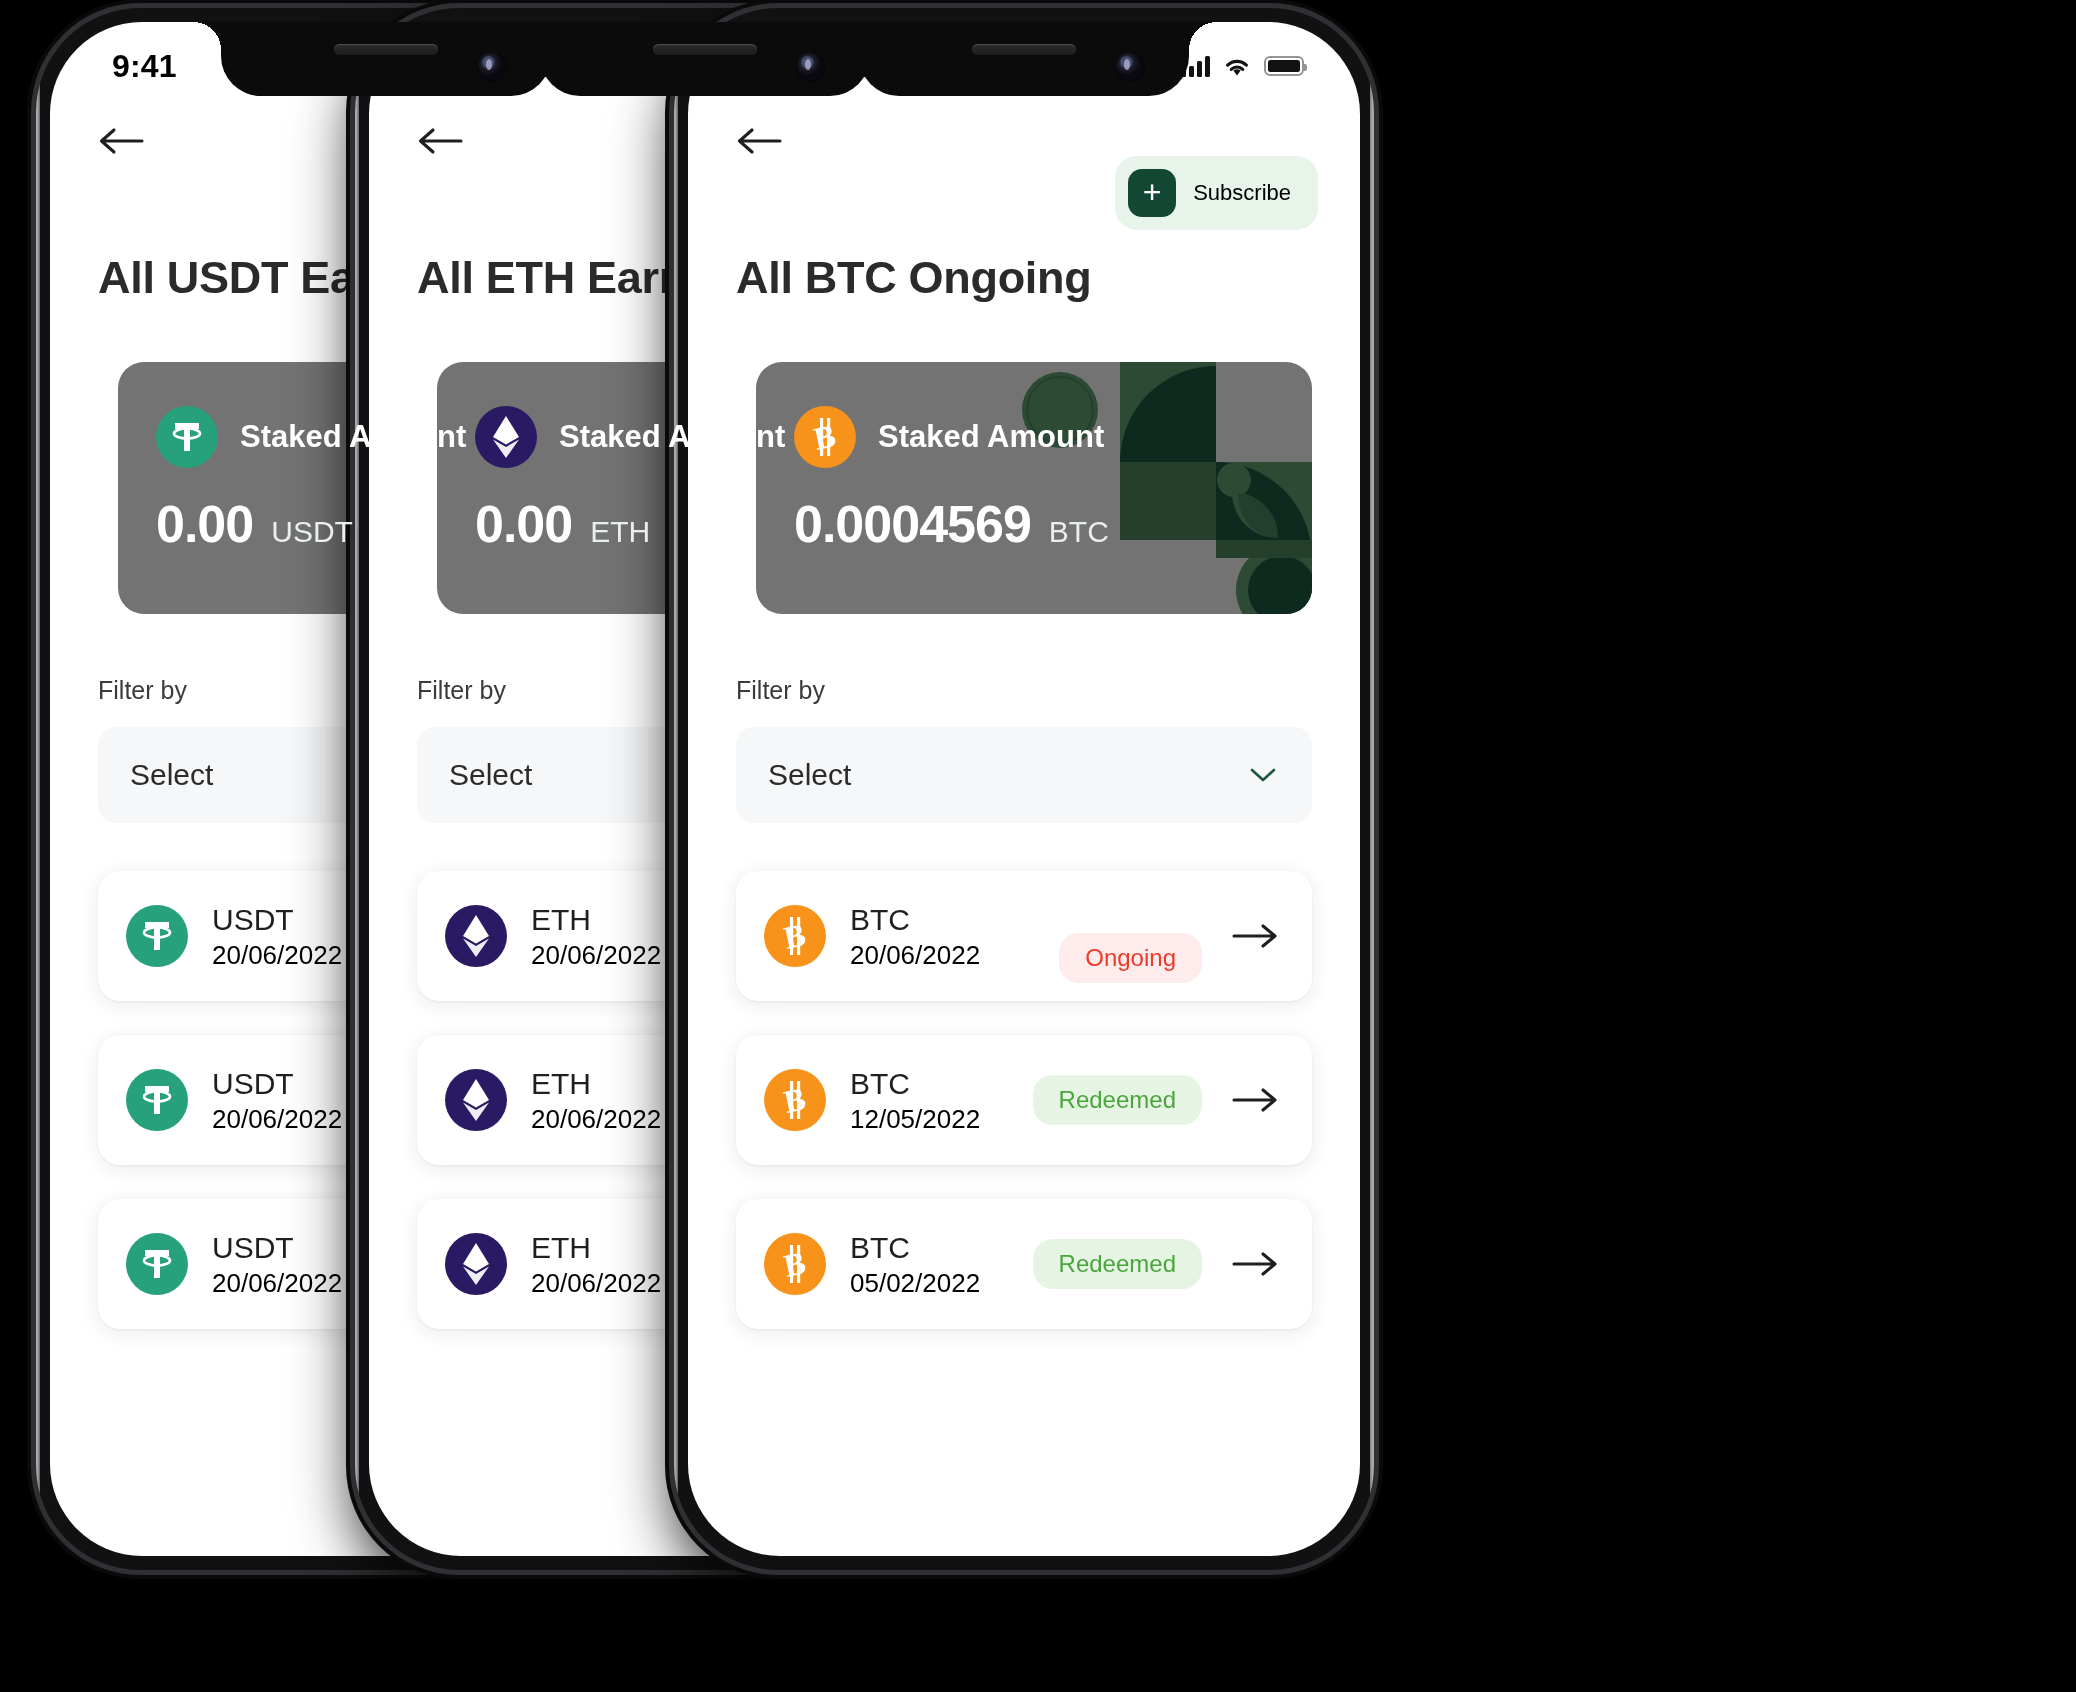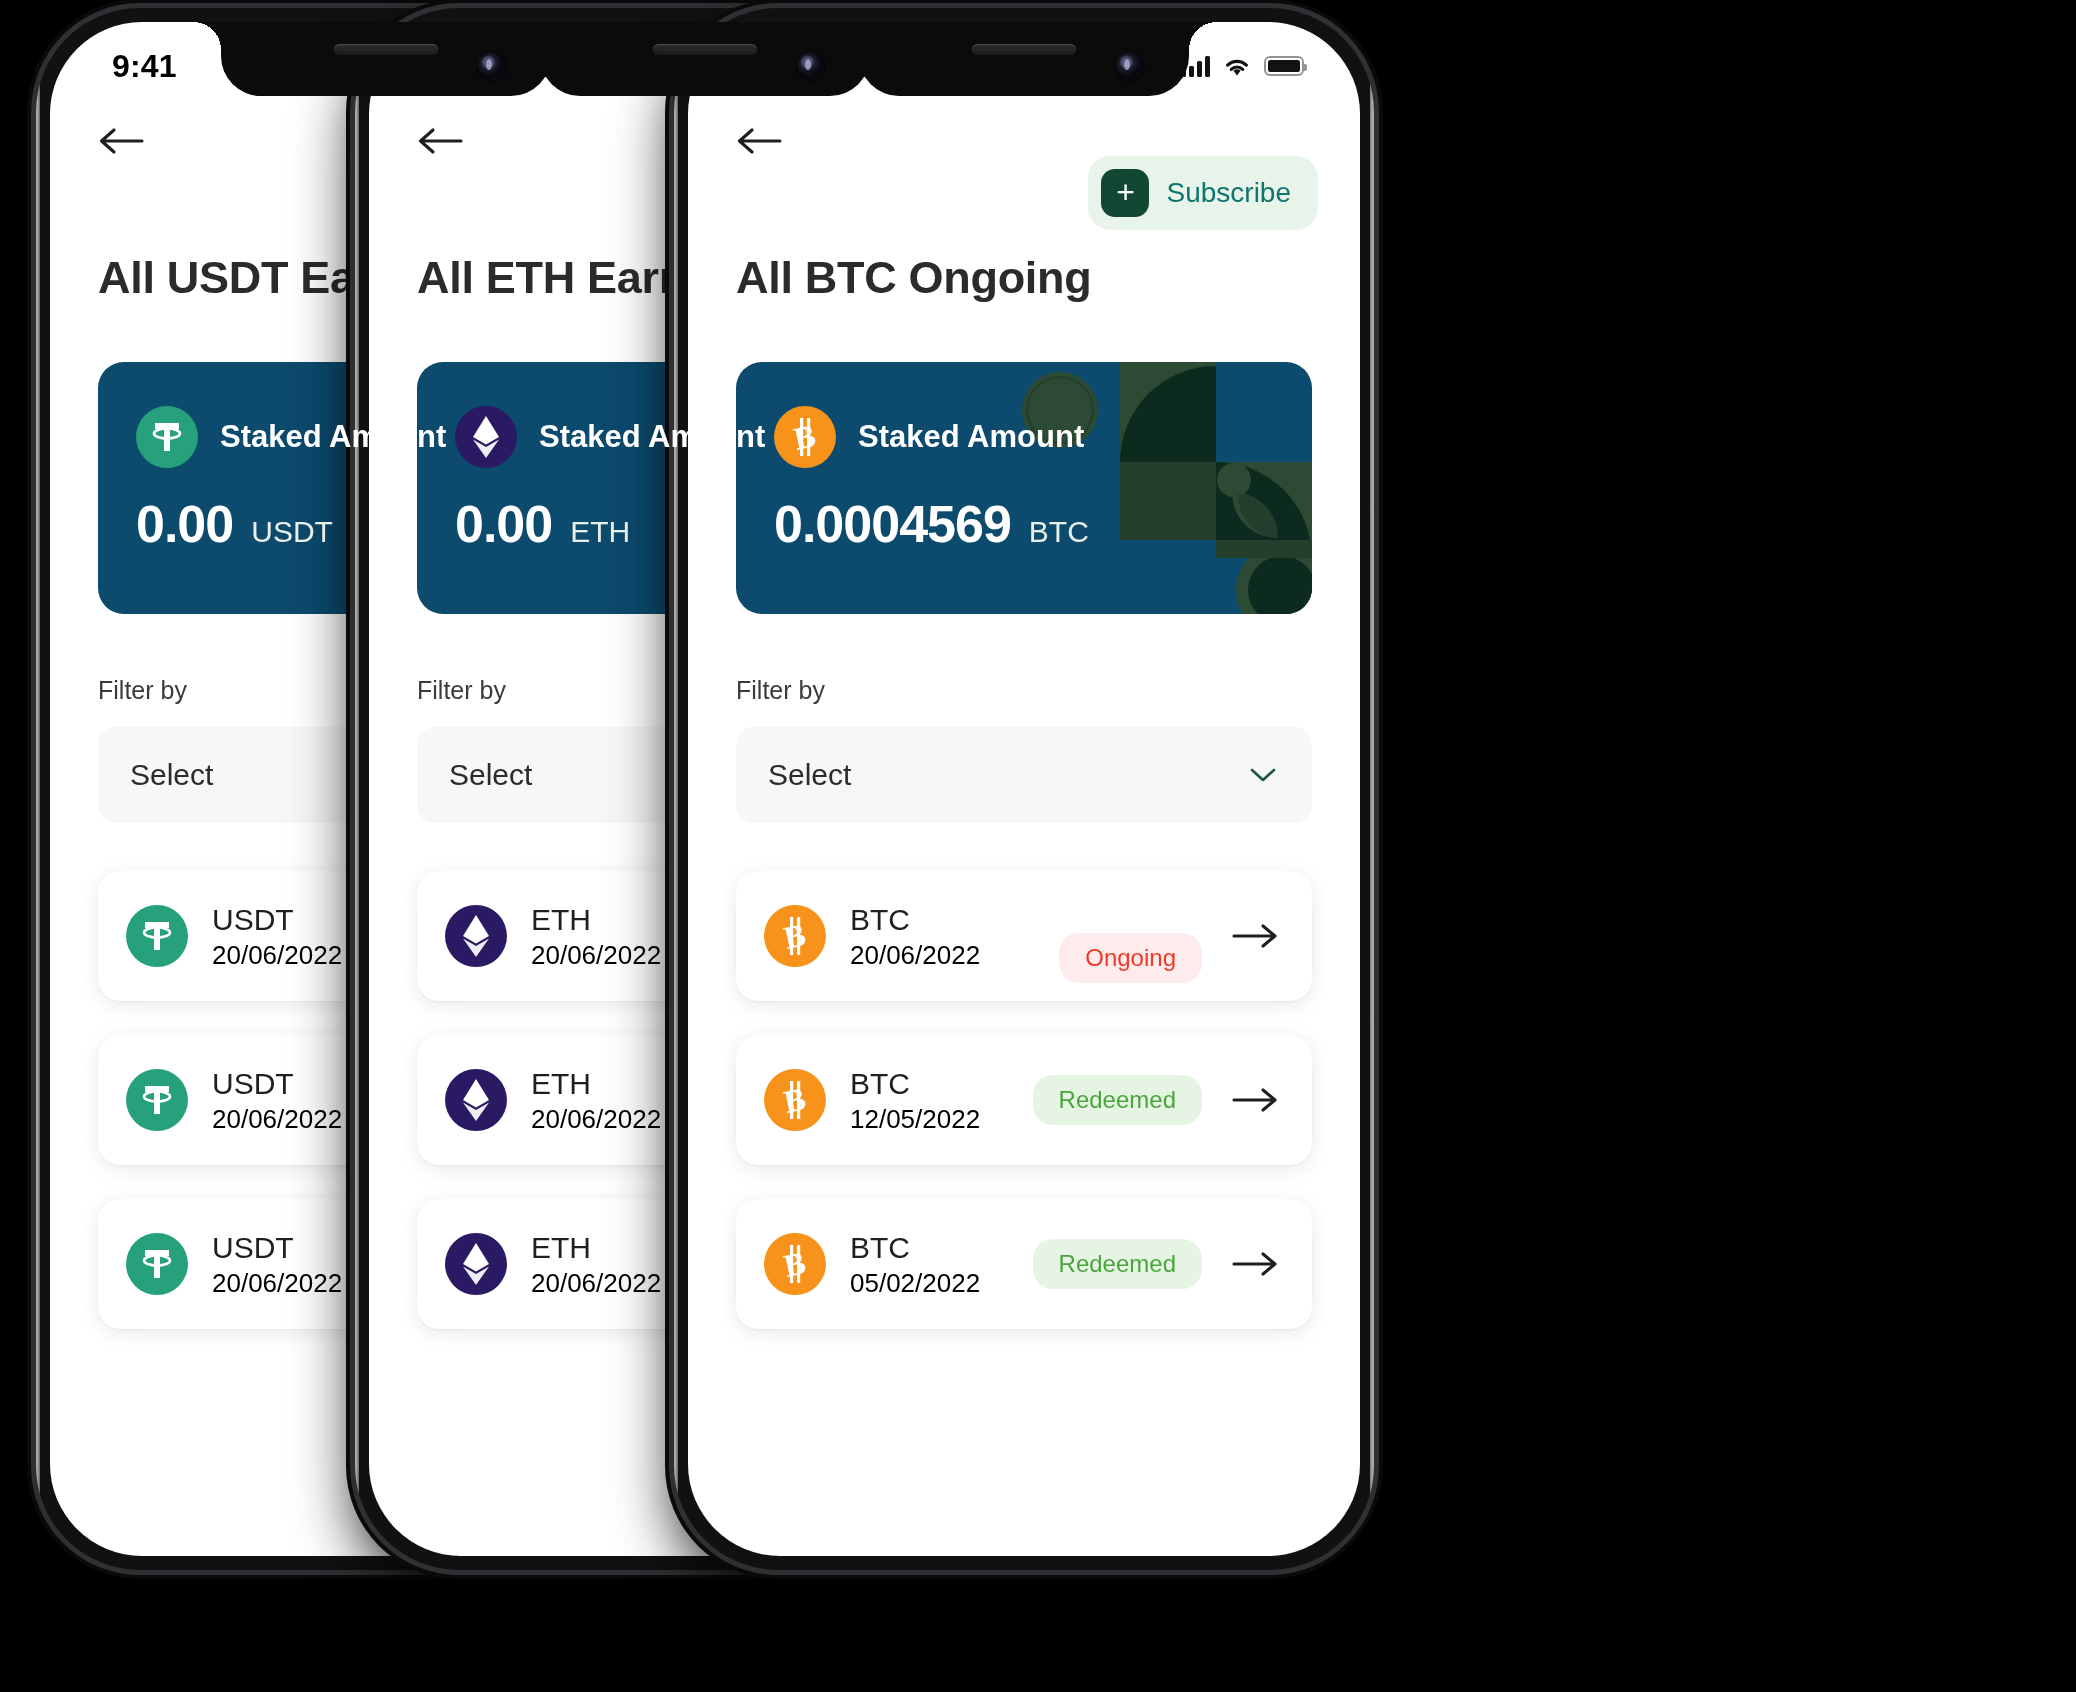--- a/index.html
+++ b/index.html
@@ -105,32 +105,32 @@
     background:#e8f3ea; border-radius:22px;
     padding:13px 27px 13px 13px; margin-top:38px; margin-right:-6px;
     border:none; cursor:pointer;
   }
   .sub-plus{
     width:48px; height:48px; border-radius:14px; background:#124734;
     display:flex; align-items:center; justify-content:center;
     color:#fff; font-size:32px; font-weight:500; line-height:1;
     padding-bottom:3px;
   }
-  .sub-label{ font-size:28px; font-weight:500; color:#0f766e; white-space:nowrap; }
+  .sub-label{ font-size:22px; font-weight:500; color:#000000; white-space:nowrap; }
 
   .page-title{
     font-size:45px; font-weight:700; color:#2b2b2b;
     margin-top:22px; white-space:nowrap; letter-spacing:-.3px;
   }
 
   
   .staked{
     position:relative; margin-top:58px;
     height:252px; border-radius:26px;
-    background:#0c4a6e; overflow:hidden;
+    background:#737373; overflow:hidden;margin-left:20px;
   }
   .deco{ position:absolute; top:0; right:0; width:330px; height:252px; opacity:1; }
   .staked-head{
     position:relative; z-index:2;
     display:flex; align-items:center; gap:22px;
     padding:44px 0 0 38px;
   }
   .coin{
     width:62px; height:62px; border-radius:50%;
     display:flex; align-items:center; justify-content:center; flex:none;

